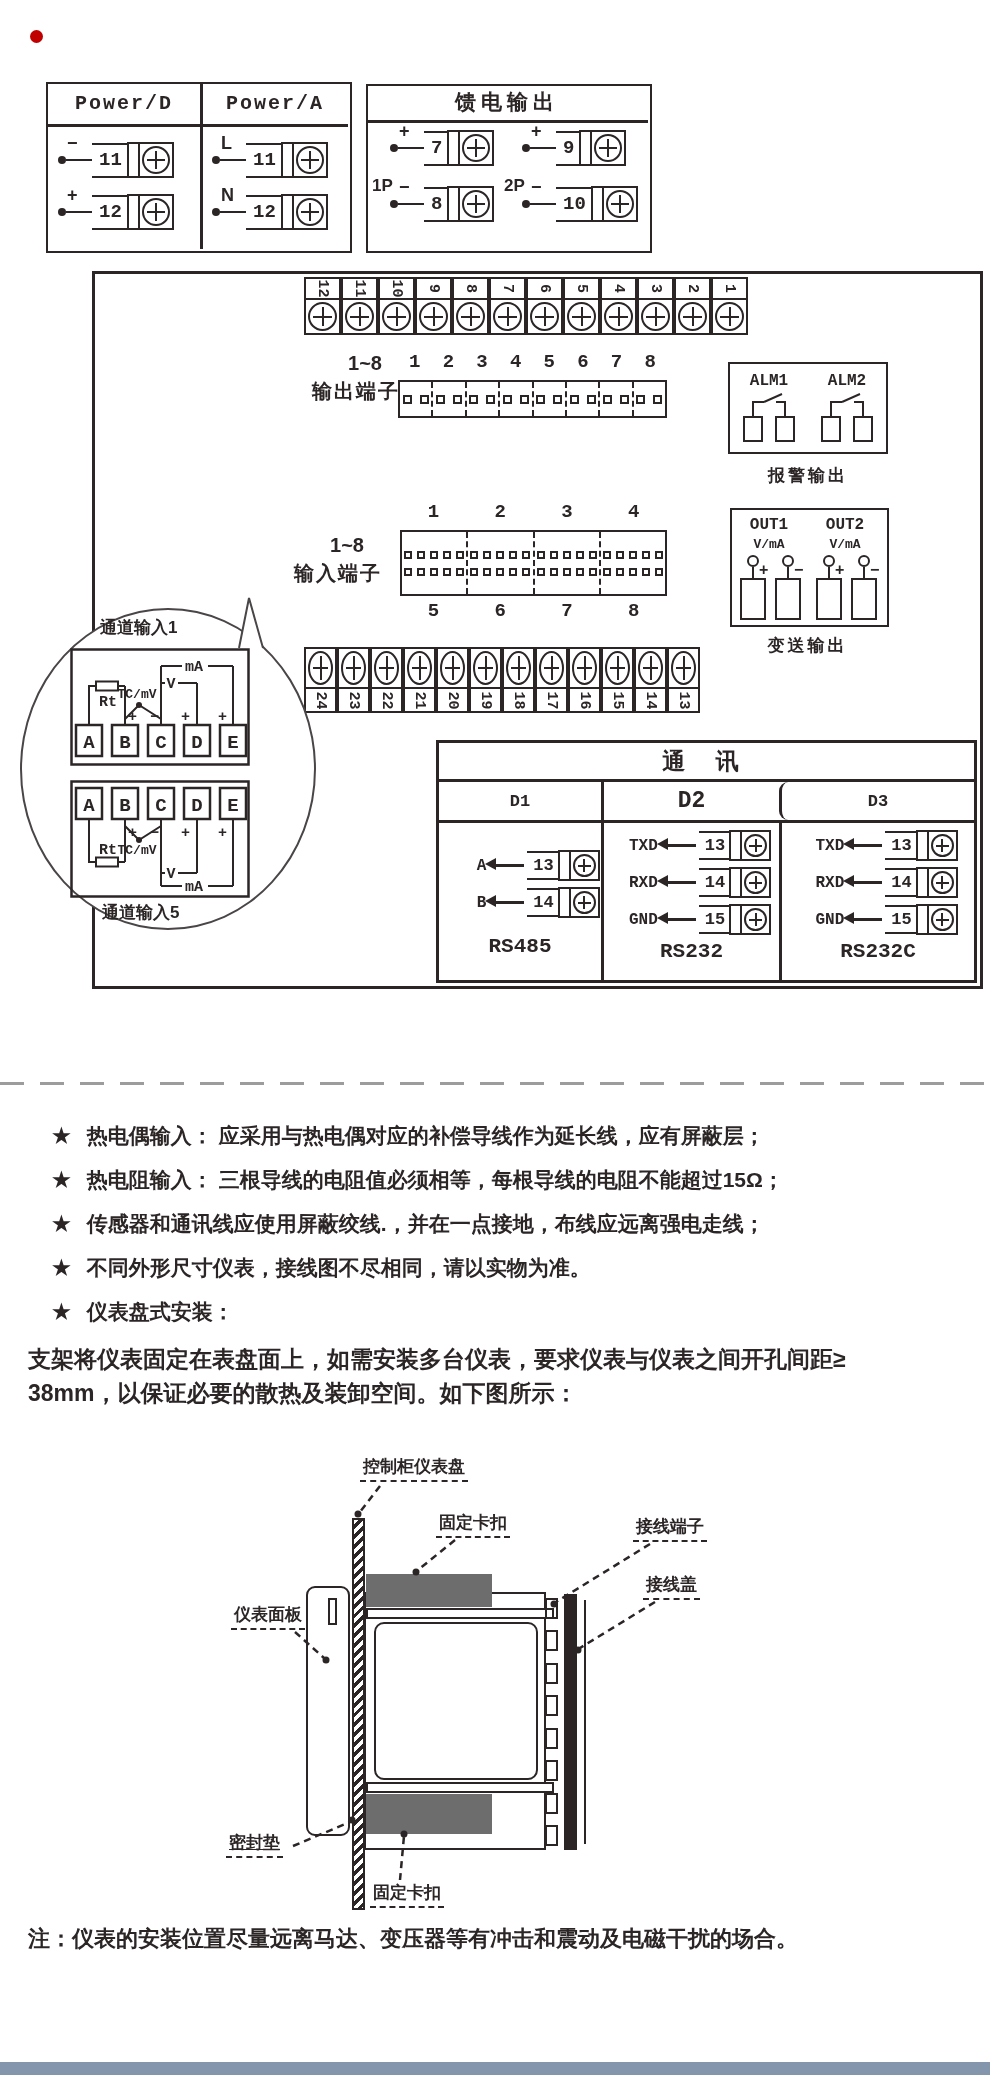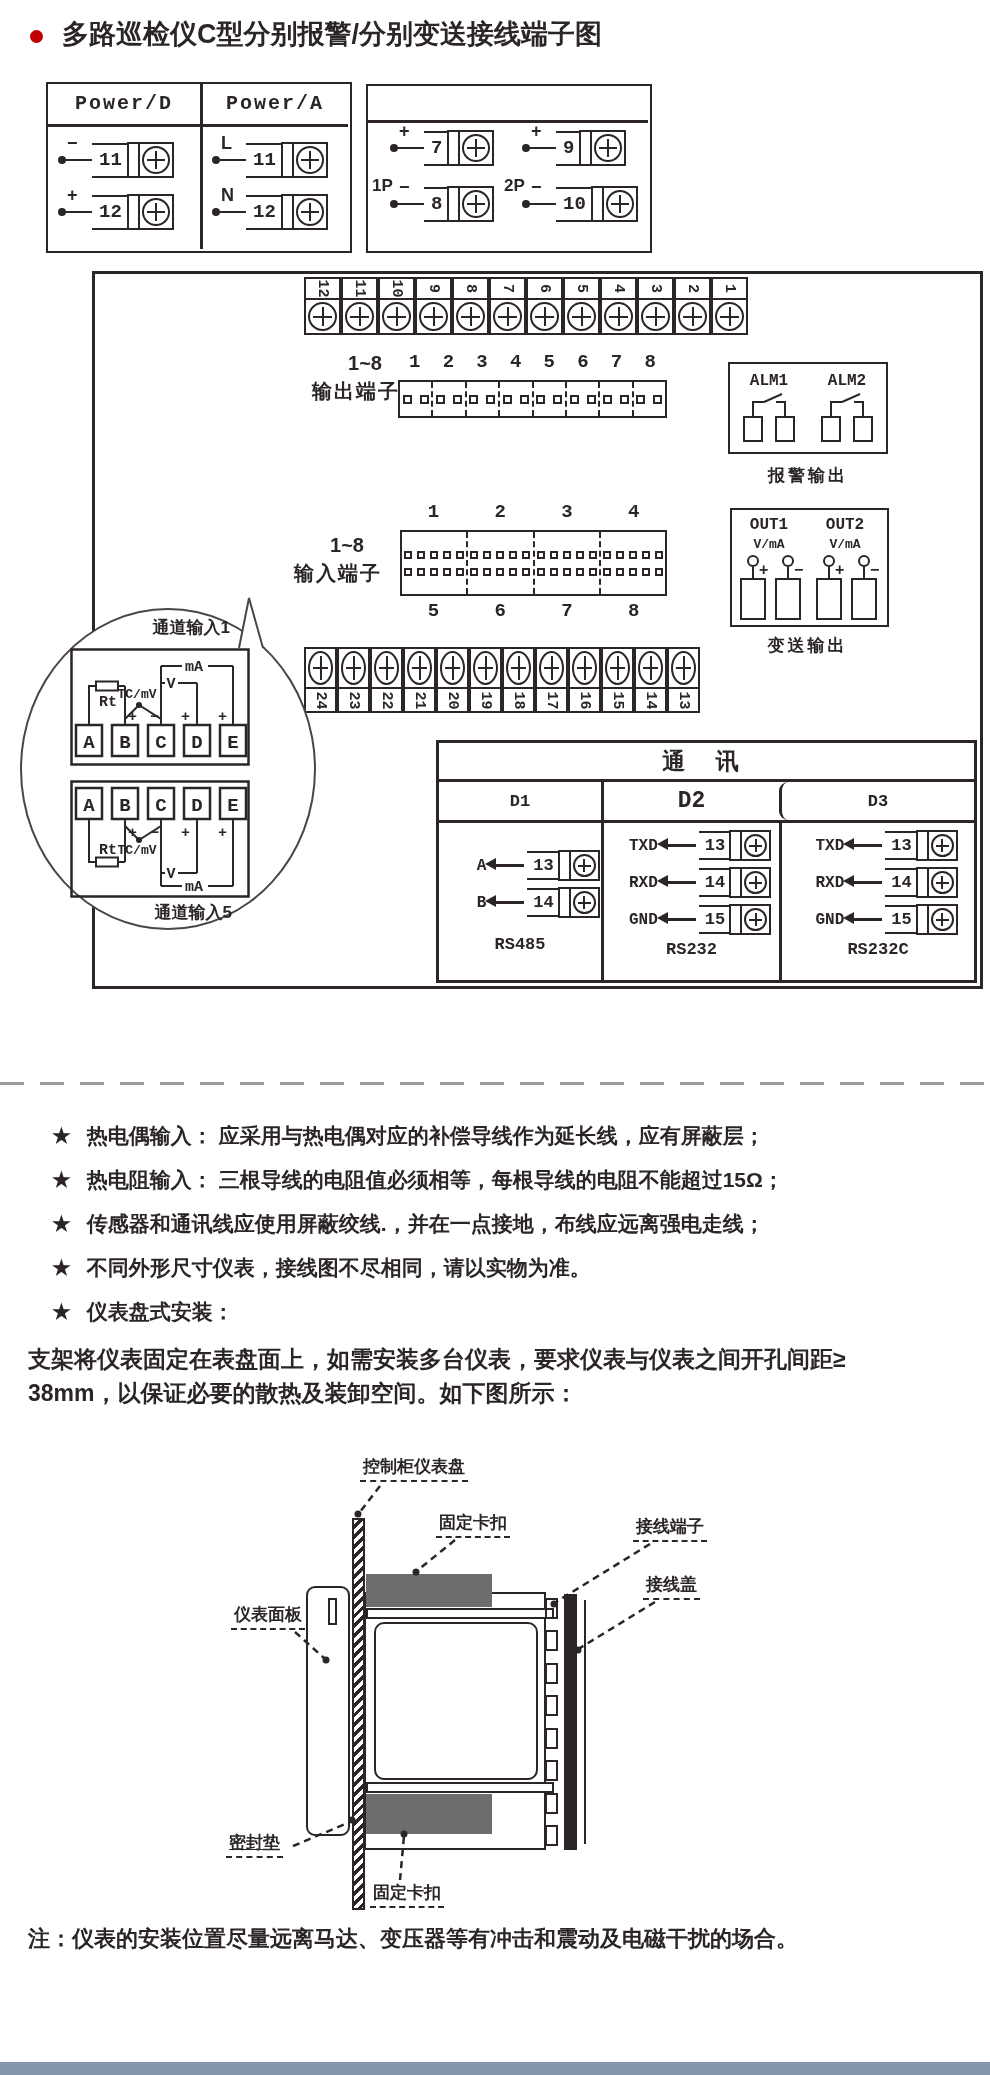--- a/index.html
+++ b/index.html
@@ -55,42 +55,41 @@
   .isec+.isec{border-left:2px dashed var(--ink);}
   .irow{display:flex;gap:5px;}
 
   
   .crow{display:flex;align-items:center;margin:3px 0;}
   .csig{width:46px;text-align:right;font-family:"Liberation Mono",monospace;font-size:16px;font-weight:bold;}
   .arr{position:relative;width:30px;height:2.5px;background:var(--ink);margin:0 3px 0 8px;flex:none;}
   .arr::before{content:"";position:absolute;left:-9px;top:-6px;border:6.5px solid transparent;border-left:0;border-right:11px solid var(--ink);}
   .rsm{font-size:17px;padding:4px 4px 4px 6px;}
   .plsm{height:31px;}
-  .ccap{font-family:"Liberation Mono",monospace;font-size:17px;font-weight:bold;text-align:center;}
+  .ccap{font-family:"Liberation Mono",monospace;font-size:21px;font-weight:bold;text-align:center;}
 
   
   .pin{position:absolute;width:26px;display:flex;flex-direction:column;align-items:center;}
   .pcirc{width:12px;height:12px;border:2.5px solid var(--ink);border-radius:50%;box-sizing:border-box;}
   .pstem{width:2.5px;height:11px;background:var(--ink);}
   .prect{width:26px;height:42px;border:2.5px solid var(--ink);box-sizing:border-box;}
   .psign{position:absolute;left:19px;top:6px;font-size:16px;font-weight:bold;}
 
-  .cnlabel{font-size:17px;font-weight:bold;text-align:right;}
+  .cnlabel{font-size:17px;font-weight:bold;text-align:left;}
   .dlabel{position:absolute;font-size:17px;font-weight:bold;line-height:1.2;border-bottom:2.5px dashed var(--ink);padding:1px 3px 3px;}
   .note{position:absolute;left:52px;display:flex;font-size:21px;font-weight:bold;line-height:1.3;}
   .note .star{margin-right:16px;font-size:21px;}
   svg text{font-family:"Liberation Mono",monospace;font-weight:bold;fill:#2b2526;}
 </style>
 </head>
 <body>
 
 <div class="page">
 
   <div class="abs" style="left:30px;top:30px;width:13px;height:13px;border-radius:50%;background:#c00000;"></div>
-  <div class="abs bold" style="left:62px;top:16px;font-size:27px;">多路巡检仪C型分别报警/分别变送接线端子图</div>
 
   <div class="abs b" style="left:46px;top:82px;width:302px;height:167px;"></div>
   <div class="abs" style="left:200px;top:82px;width:2.5px;height:167px;background:var(--ink);"></div>
   <div class="abs" style="left:46px;top:124px;width:302px;height:2.5px;background:var(--ink);"></div>
   <div class="abs ctr mono bold" style="left:48px;top:84px;width:152px;height:38px;font-size:20px;letter-spacing:2px;">Power/D</div>
   <div class="abs ctr mono bold" style="left:202px;top:84px;width:146px;height:38px;font-size:20px;letter-spacing:2px;">Power/A</div>
 
   <div class="abs trow" style="left:58px;top:142px;">
     <span class="tdot"></span>
     <span class="twire">
@@ -123,20 +122,21 @@
     <span class="twire">
         <b class="tsign">N</b>
       </span>
     <span class="railnum">12</span>
     <span class="plate"></span>
     <span class="screw face s36"></span>
   </div>
 
   <div class="abs b" style="left:366px;top:84px;width:282px;height:165px;"></div>
   <div class="abs" style="left:366px;top:120px;width:282px;height:2.5px;background:var(--ink);"></div>
+  <div class="abs ctr bold" style="left:368px;top:86px;width:278px;height:32px;font-size:21px;letter-spacing:5px;">馈电输出</div>
 
   <div class="abs" style="left:374px;top:128px;width:134px;height:115px;">
     <span class="abs bold" style="left:-2px;top:48px;font-size:17px;">1P</span>
     <div class="trow abs" style="left:16px;top:2px;">
       <span class="tdot"></span>
         <span class="twire">
           <b class="tsign">+</b>
         </span>
       <span class="railnum">7</span>
         <span class="plate"></span>

